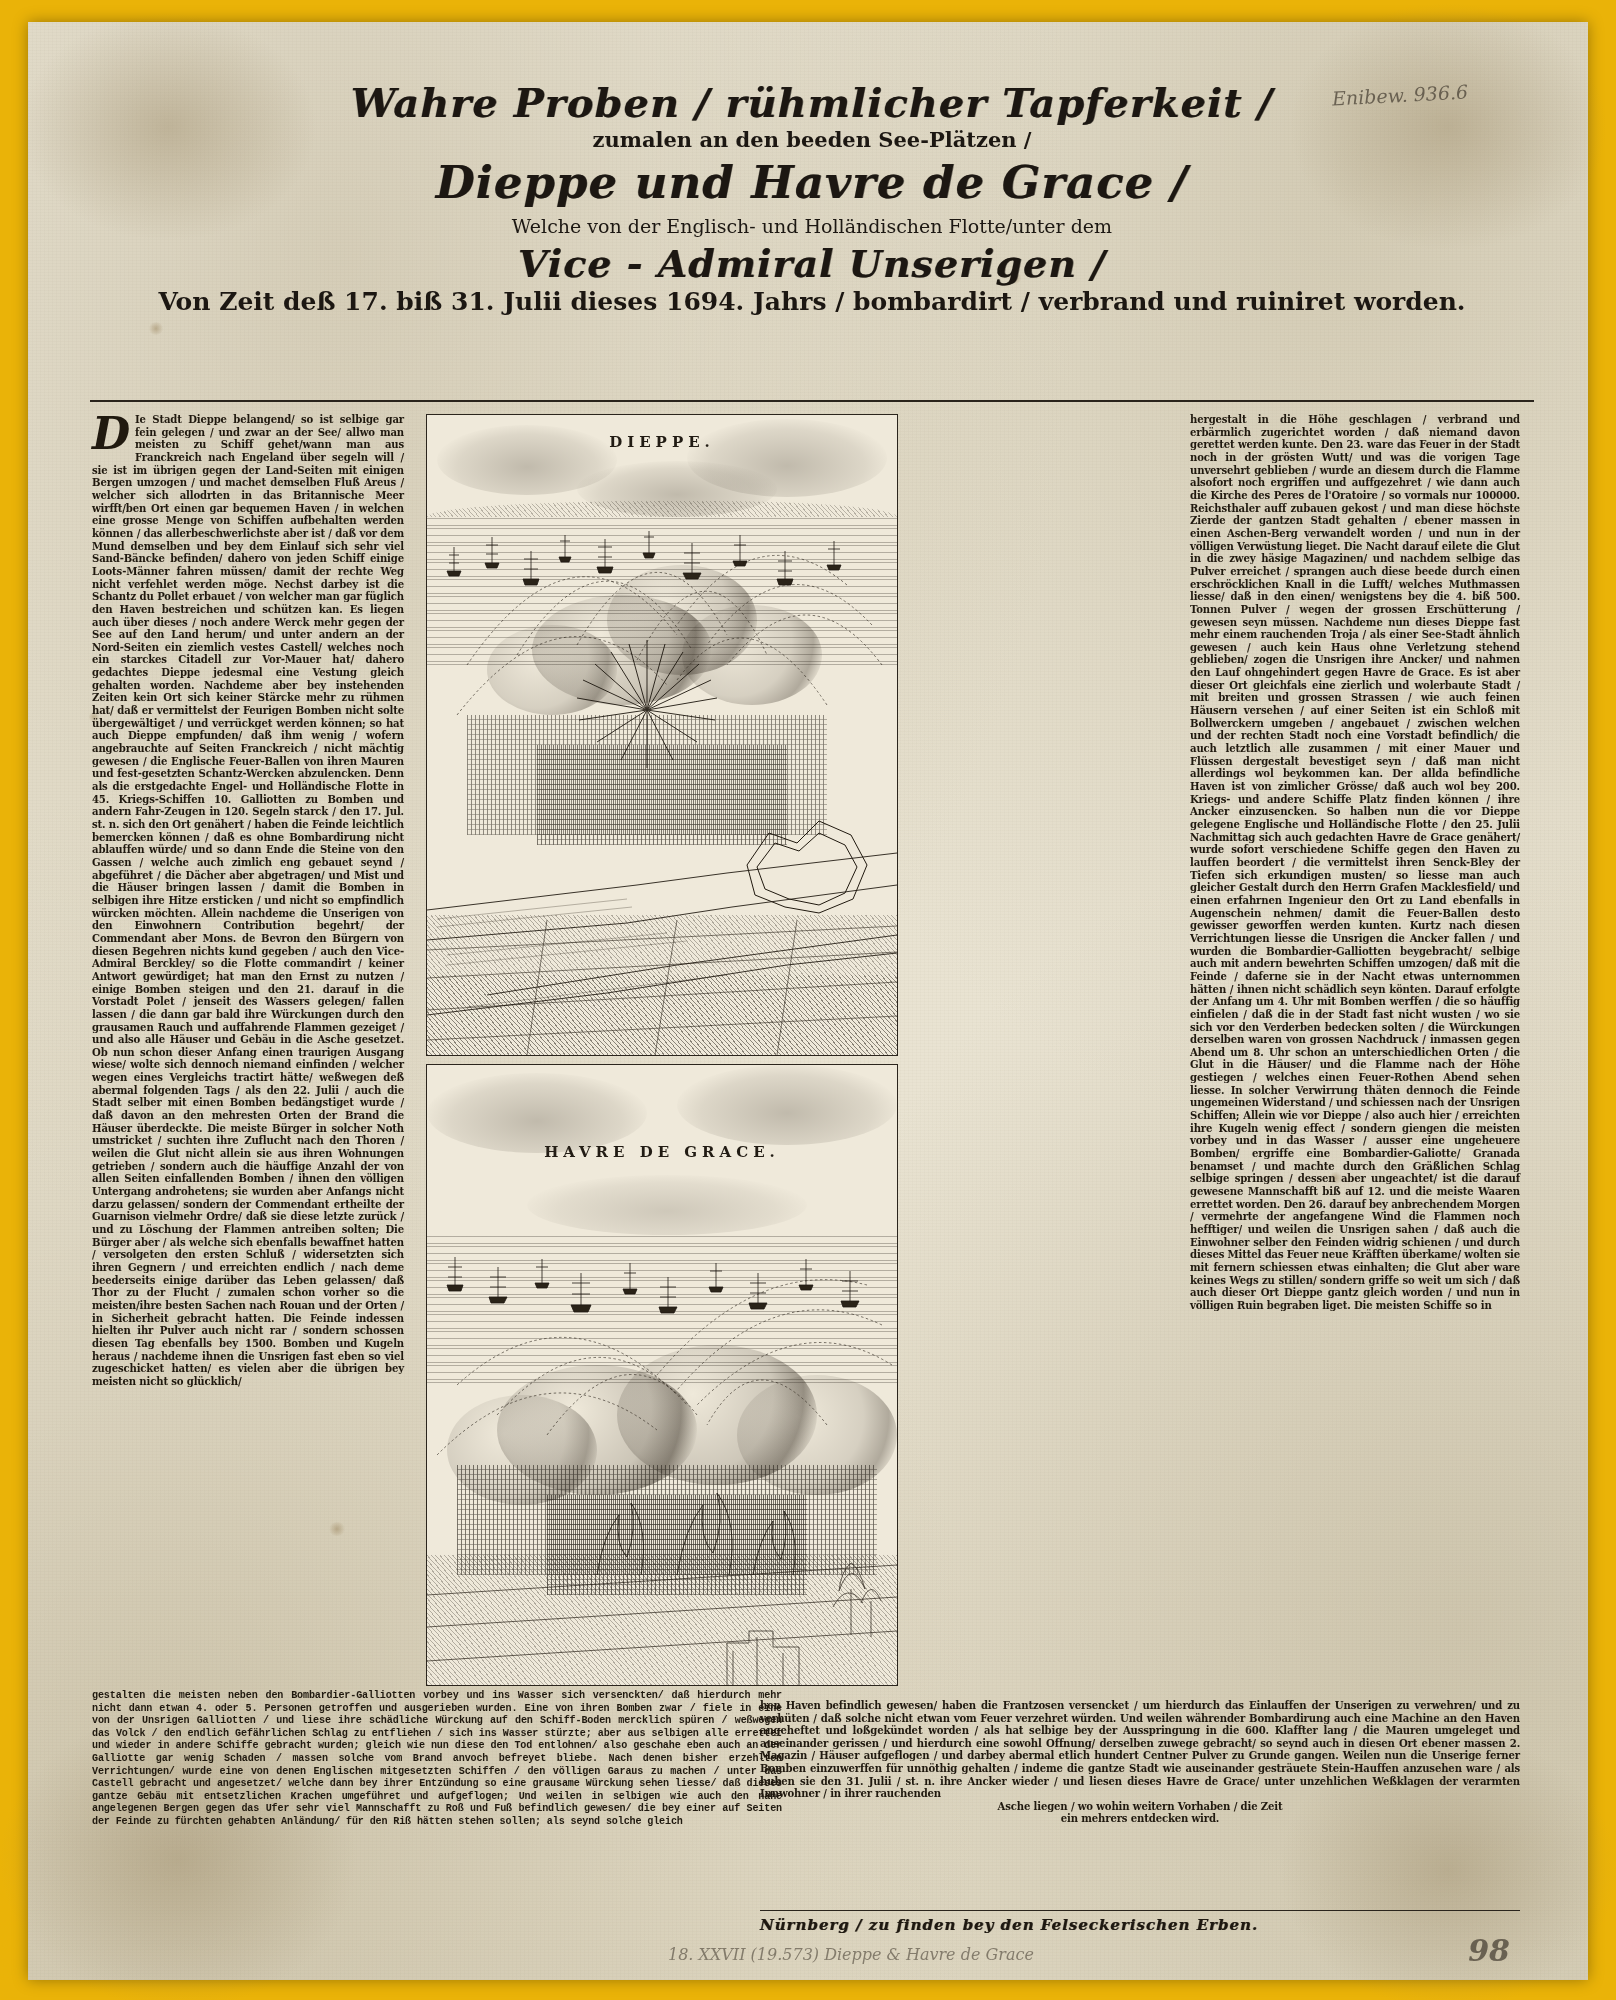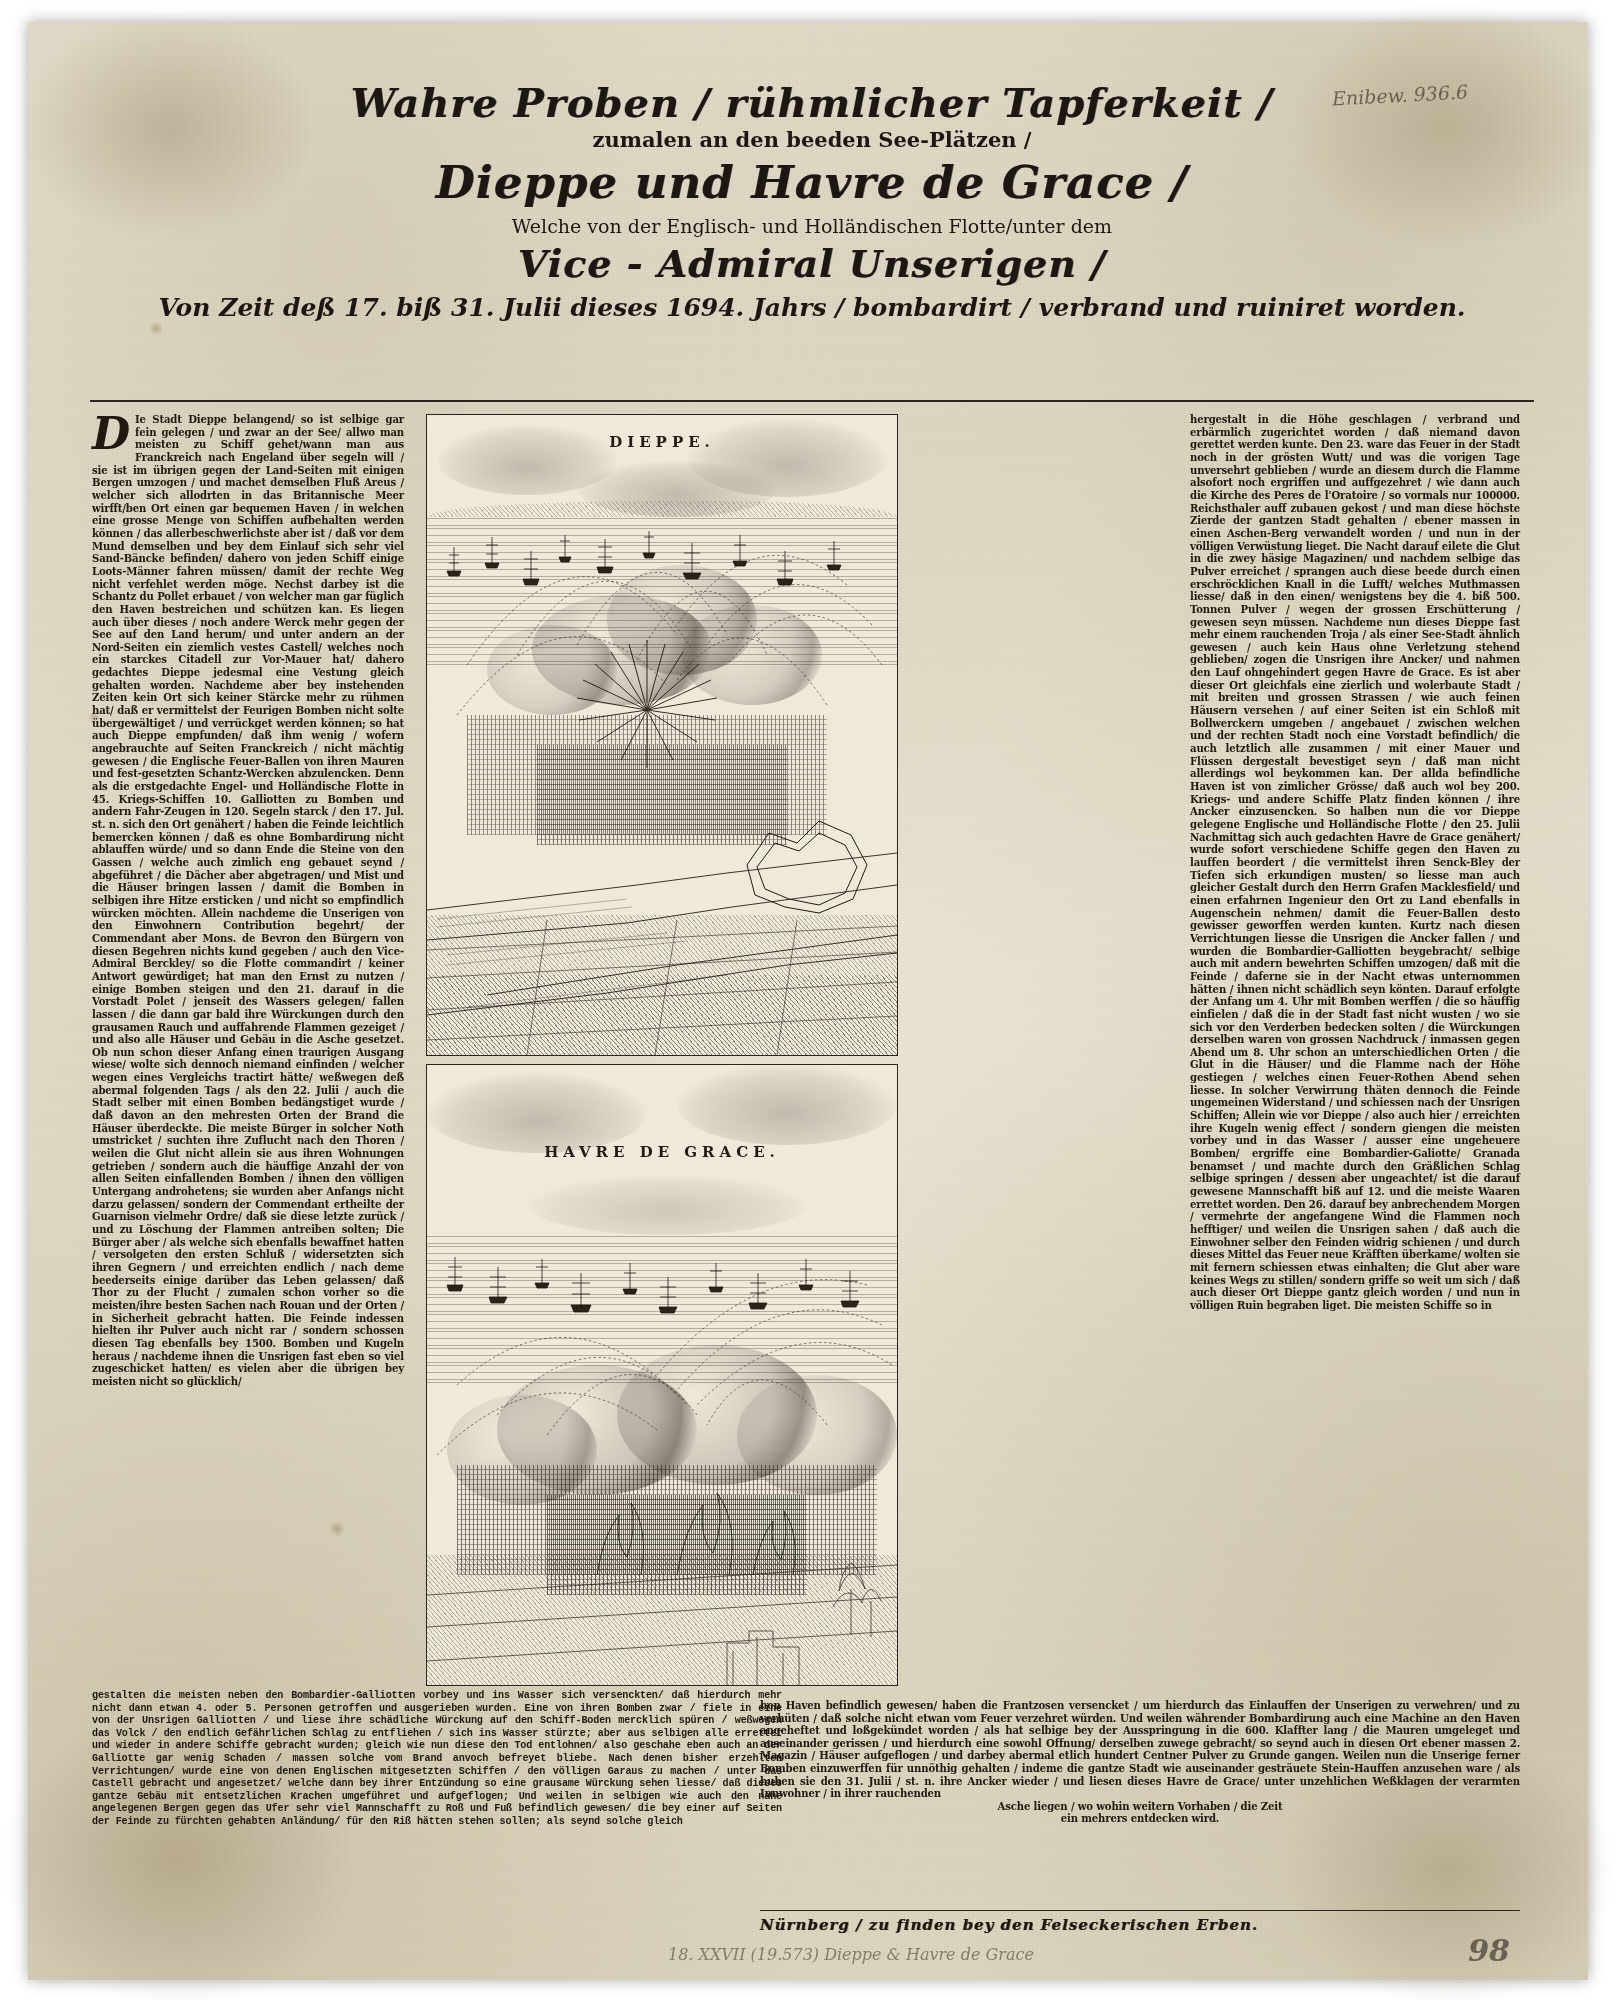--- a/index.html
+++ b/index.html
@@ -4,21 +4,21 @@
 <style>
   html, body {
     margin: 0;
     padding: 0;
     background: #6e6e6e;
   }
   #sheet {
     position: relative;
     width: 1616px;
     height: 2000px;
-    background: #ffffff;
+    background: #eab308;
     overflow: hidden;
     font-family: "Liberation Serif", serif;
   }
   
   #paper {
     position: absolute;
     left: 28px;
     top: 22px;
     width: 1560px;
     height: 1958px;
@@ -88,22 +88,20 @@
     font-size: 38px;
     line-height: 1.1;
     font-style: italic;
     margin-top: 1px;
   }
   .t-line6 {
     font-size: 25px;
     line-height: 1.35;
     font-family: "DejaVu Serif", serif;
     font-weight: bold;
-    margin-top: 6px;
-    font-style: italic;
   }
   #rule-top {
     position: absolute;
     left: 62px;
     top: 378px;
     width: 1444px;
     height: 0;
     border-top: 2px solid #2a241c;
   }
 

